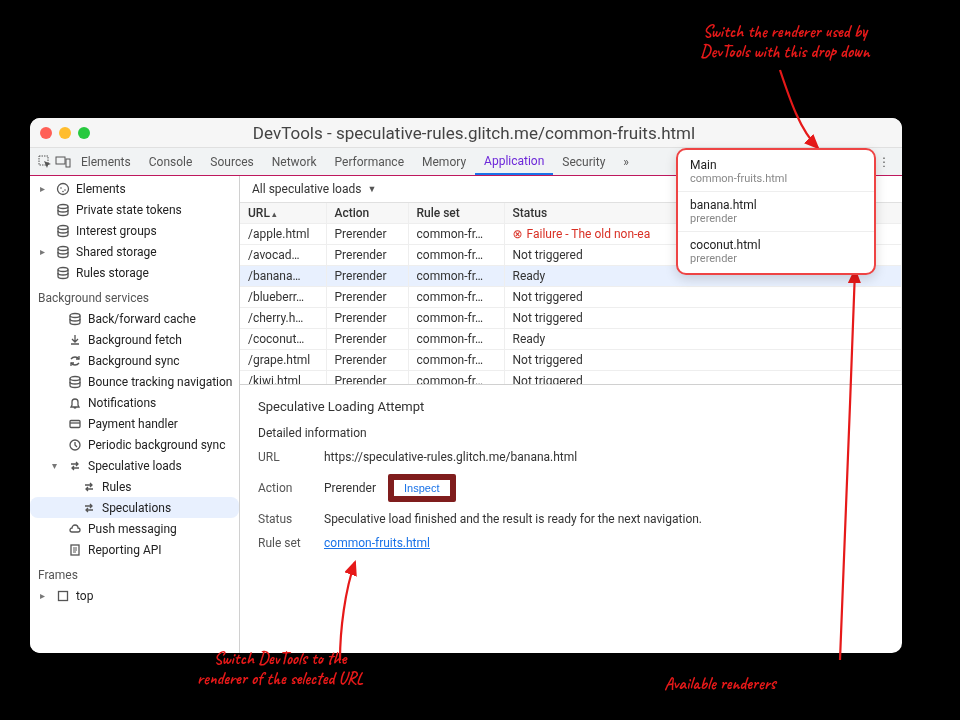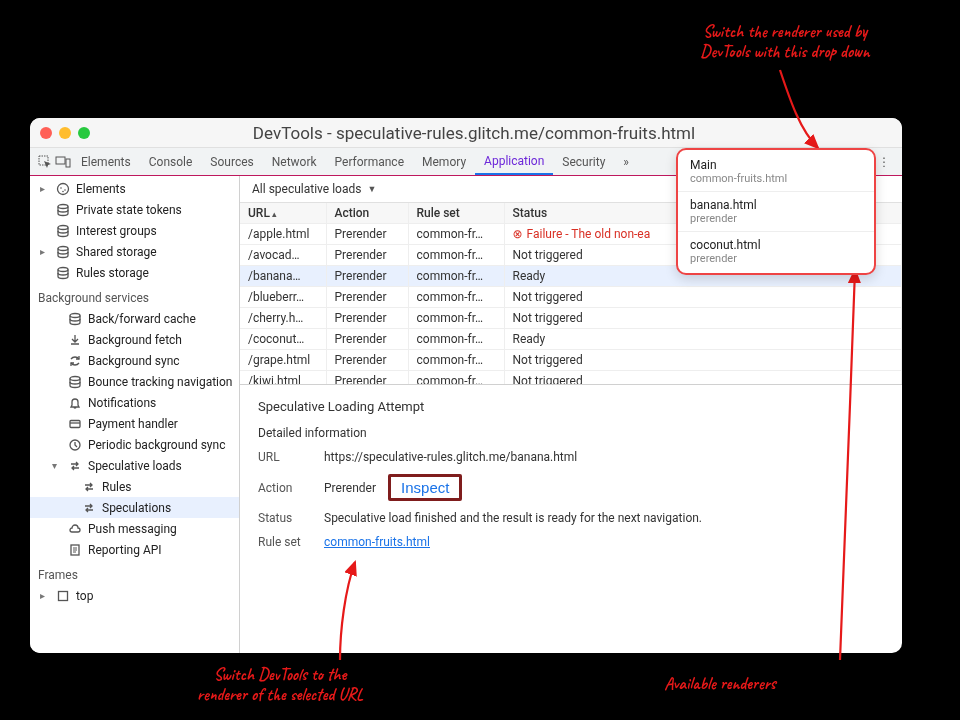--- a/index.html
+++ b/index.html
@@ -19,35 +19,35 @@
   .warn-chip.yellow { color:#b88211; } .warn-chip.red { color:#d93025; }
   .main-dd { display:flex; align-items:center; gap:4px; padding:0 6px; cursor:pointer; color:#555; }
   .body { display: flex; flex: 1; overflow: hidden; border-radius: 0 0 10px 10px; }
   .sidebar { width: 210px; border-right: 1px solid #d0d0d0; overflow-y: auto; background:#fff; font-size:12px; padding-top:2px; }
   .sb-item { display:flex; align-items:center; gap:6px; padding: 3.5px 4px 3.5px 22px; cursor:pointer; color:#222; white-space:nowrap; overflow:hidden; text-overflow:ellipsis; }
   .sb-item.group { font-weight:400; color:#555; padding-left:8px; margin-top:4px;text-align:center; }
   .sb-item.tree { padding-left: 10px; }
   .sb-item.child { padding-left: 36px; }
   .sb-item .arrow { width:10px; color:#777; font-size:10px; }
   .sb-item .icn { width:14px; height:14px; display:flex; align-items:center; justify-content:center; color:#555; }
-  .sb-item.selected { background:#e8f0fe; }
+  .sb-item.selected { background:#e8f0fe;border-radius:8px; }
   .content { flex:1; display:flex; flex-direction:column; overflow:hidden; }
   .filter-bar { padding: 6px 12px; border-bottom: 1px solid #e0e0e0; color:#333; display:flex; align-items:center; gap:6px; }
   .table-wrap { height: 182px; overflow:auto; border-bottom:1px solid #d0d0d0; }
   table { width: 100%; border-collapse: collapse; table-layout: fixed; }
   th, td { text-align:left; padding: 3px 8px; border-bottom: 1px solid #eee; border-right:1px solid #eee; font-size:12px; white-space:nowrap; overflow:hidden; text-overflow:ellipsis; }
   th { background:#f7f7f7; font-weight:500; color:#333; position:sticky; top:0; }
   tr.sel td { background:#e8f0fe; }
   .status-fail { color:#d93025; display:flex; align-items:center; gap:4px; }
   .detail { padding: 14px 18px; overflow:auto; flex:1; }
   .detail h3 { font-size:13px; color:#333; margin-bottom:12px; font-weight:400; }
   .detail h4 { font-size:12px; font-weight:400; margin-bottom:10px; }
   .drow { display:flex; gap:12px; margin-bottom:10px; font-size:12px; align-items:center; }
   .drow .lbl { width:54px; color:#555; }
-  .inspect-btn { border:3px solid #7f1d1d; color:#1a73e8; background:#fff; padding:2px 10px; border-radius:2px; font-size:15px; cursor:pointer; }
+  .inspect-btn { border:6px solid #7f1d1d; color:#1a73e8; background:#fff; padding:2px 10px; border-radius:2px; font-size:11px; cursor:pointer; }
   .link { color:#1a73e8; text-decoration:underline; cursor:pointer; }
   
   .renderer-popup { position:absolute; top:30px; right:26px; width:200px; background:#fff; border:2px solid #e44; border-radius:10px; box-shadow:0 4px 12px rgba(0,0,0,.15); z-index:10; padding:4px 0; }
   .renderer-popup .pgroup { padding:4px 12px; }
   .renderer-popup .ptitle { font-size:12px; color:#222; }
   .renderer-popup .psub { font-size:11px; color:#888; }
   .renderer-popup .sep { border-top:1px solid #eee; margin:2px 0; }
   
   .anno { position:absolute; font-family: "Comic Sans MS", "Caveat", cursive; color:#e61919; font-size:17px; line-height:1.2; font-weight:600; text-align:center; }
   svg.arrow-svg { position:absolute; overflow:visible; pointer-events:none; }
@@ -424,21 +424,21 @@
         <div class="sep"></div>
         <div class="pgroup">
           <div class="ptitle">coconut.html</div>
           <div class="psub">prerender</div>
         </div>
       </div>
   </div>
 </div>
 
 <div class="anno" style="top:22px;left:640px;width:290px">Switch the renderer used by<br>DevTools with this drop down</div>
-<div class="anno" style="top:665px;left:140px;width:280px">Switch DevTools to the<br>renderer of the selected URL</div>
+<div class="anno" style="top:649px;left:140px;width:280px">Switch DevTools to the<br>renderer of the selected URL</div>
 <div class="anno" style="top:674px;left:620px;width:200px">Available renderers</div>
 
 <svg class="arrow-svg" style="top:0;left:0;width:960px;height:720px">
   <defs>
       <marker id="ah" markerWidth="8" markerHeight="8" refX="6" refY="3" orient="auto">
         <path d="M0,0 L7,3 L0,6 Z" fill="#e61919"></path>
       </marker>
     </defs>
   <path d="M780 70 C 790 100, 800 130, 818 148" stroke="#e61919" stroke-width="2.2" fill="none" marker-end="url(#ah)"></path>
   <path d="M340 660 C 340 630, 345 590, 355 562" stroke="#e61919" stroke-width="2.2" fill="none" marker-end="url(#ah)"></path>

